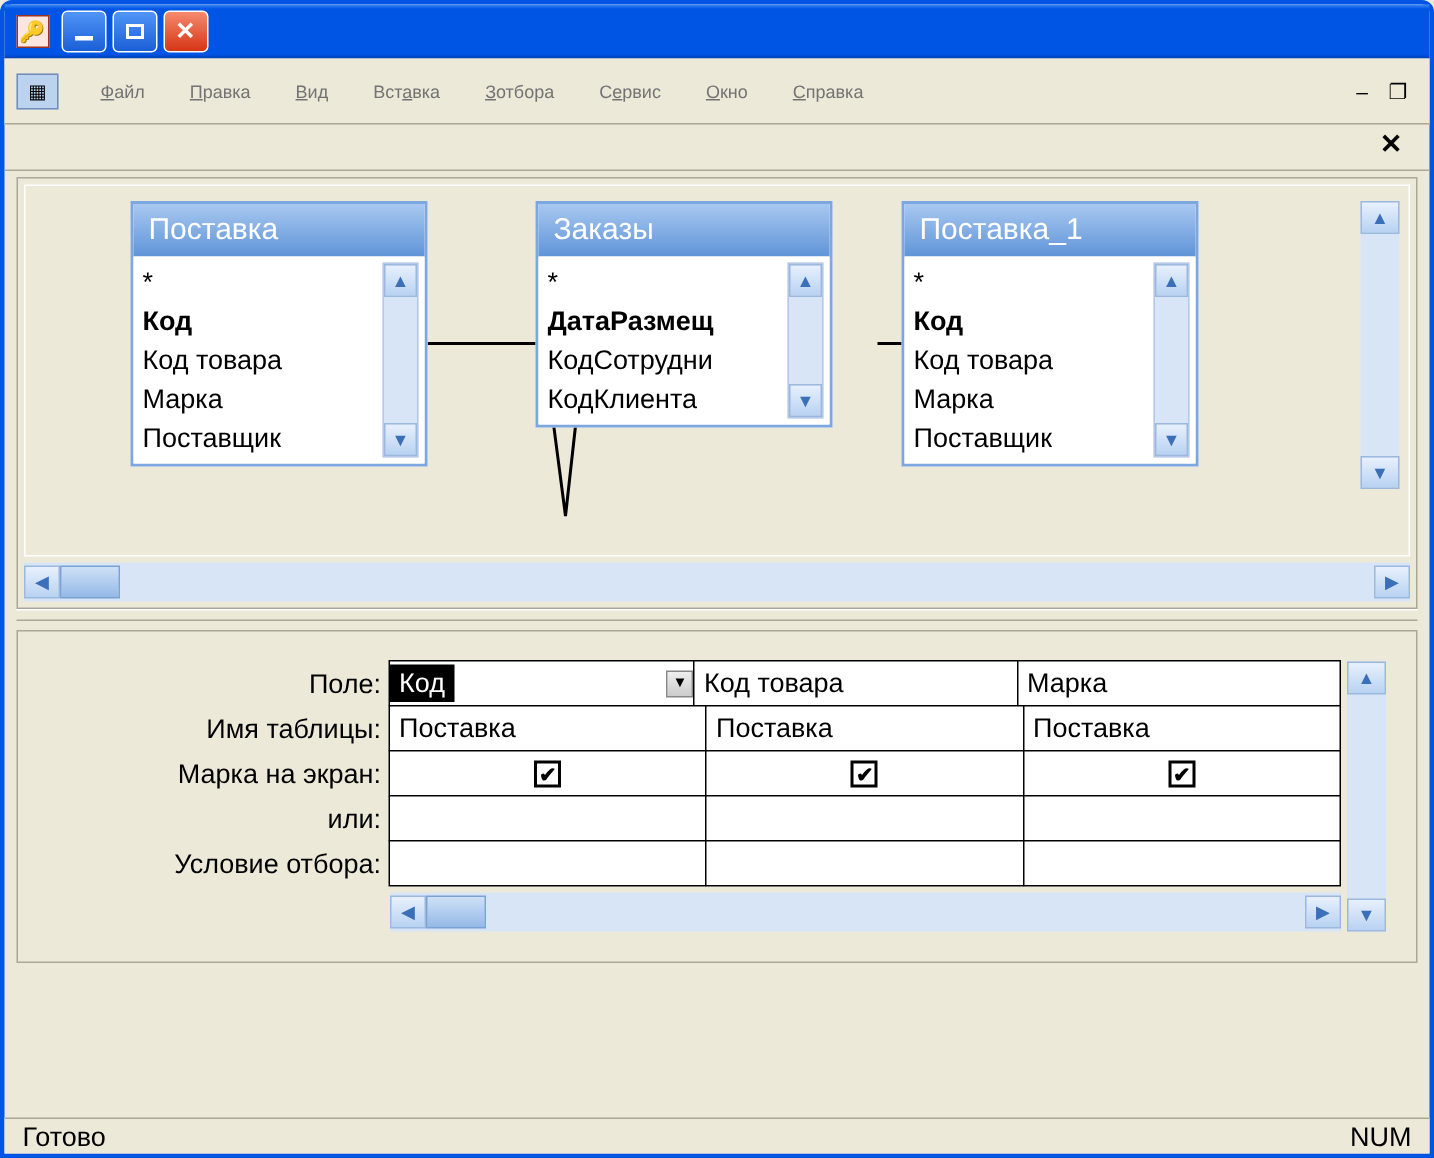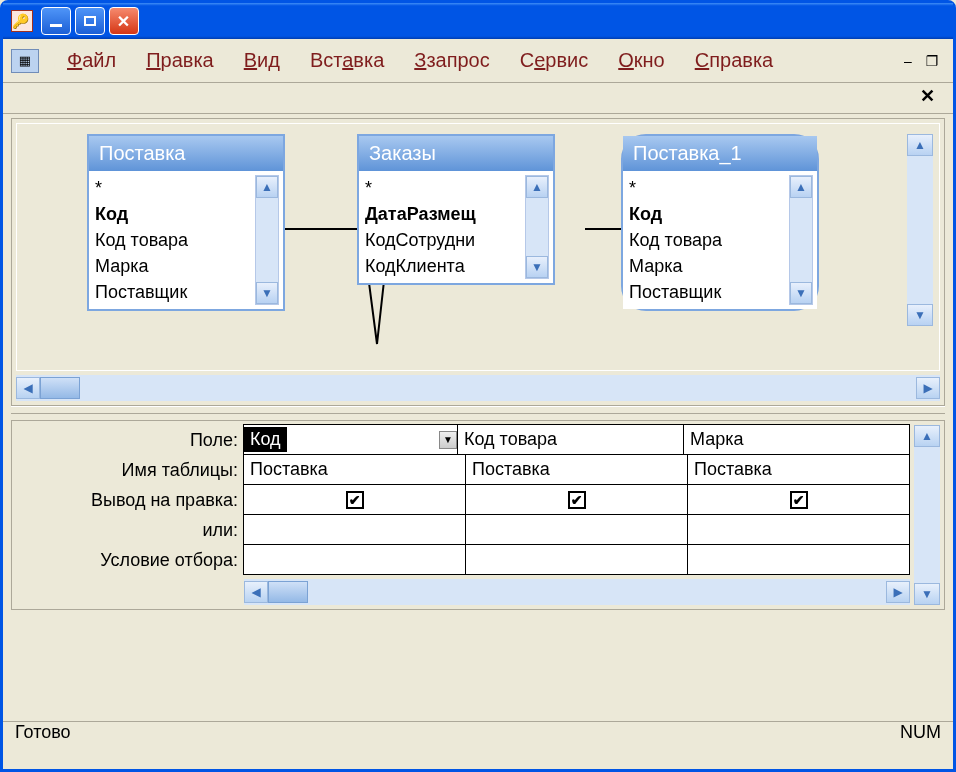--- a/index.html
+++ b/index.html
@@ -65,22 +65,22 @@
   gap: 10px;
 }
 .menubar-icon {
   width: 28px; height: 24px;
   background: #bcd3f0;
   border: 1px solid #718db8;
   margin-right: 8px;
   display:flex; align-items:center; justify-content:center;
 }
 .menu-item {
-  font-size: 20px;
-  color: #7f1d1d;
+  font-size: 12px;
+  color: #737373;
   padding: 4px 10px;
   cursor: pointer;
 }
 .menu-item u { text-decoration: underline; }
 .menubar-spacer { flex: 1; }
 .mdi-buttons { display: flex; gap: 6px; padding-right: 4px; }
 .mdi-btn { width: 18px; height: 16px; font-size: 14px; cursor: pointer; display:flex;align-items:center;justify-content:center;}
 
 .close-row {
   display: flex; justify-content: flex-end; padding: 2px 12px 6px 0;
@@ -164,21 +164,21 @@
 .hsb-thumb { position:absolute; left:0; width:40px; height:22px; background: linear-gradient(to bottom,#cfe0f7,#94b9e6); border:1px solid #7ba2d4;}
 
 svg.connectors { position:absolute; top:0; left:0; width:100%; height:100%; pointer-events:none; }
 
 .splitter { height: 8px; background:#ece9d8; border-top:1px solid #fff; border-bottom:1px solid #aca899; margin:0 8px;}
 
 .grid-wrap {
   margin: 6px 8px 0 8px;
   border: 1px solid #aca899;
   background: #ece9d8;
-  padding: 4px;
+  padding: 20px;
   display: flex;
 }
 .grid-area {
   flex: 1;
   background: #ece9d8;
   display: flex;
   flex-direction: column;
 }
 .grid-row {
   display: flex;
@@ -227,24 +227,24 @@
   display: flex; height: 26px; margin-top: 4px;
 }
 .grid-hsb-spacer { width: 228px; }
 .grid-hsb {
   flex: 1; background:#d7e5f7;
   display:flex;align-items:center;
 }
 
 .statusbar {
   margin-top: auto;
-  height: 48px;
+  height: 24px;
   border-top: 1px solid #aca899;
   background: #ece9d8;
-  display: flex; align-items: flex-start;
+  display: flex; align-items: flex-end;
   padding: 0 12px;
   font-size: 18px;
 }
 .status-spacer { flex:1; }
 </style>
 </head>
 <body>
 
 <div class="window">
   <div class="titlebar">
@@ -259,21 +259,21 @@
       <div class="titlebar-btn tb-close">✕</div>
     </div>
   </div>
 
   <div class="menubar">
     <div class="menubar-icon">▦</div>
     <div class="menu-item"><u>Ф</u><span>айл</span></div>
     <div class="menu-item"><u>П</u><span>равка</span></div>
     <div class="menu-item"><u>В</u><span>ид</span></div>
     <div class="menu-item"><span>Вст</span><u>а</u><span>вка</span></div>
-    <div class="menu-item"><u>З</u><span>запрос</span></div>
+    <div class="menu-item"><u>З</u><span>отбора</span></div>
     <div class="menu-item"><span>С</span><u>е</u><span>рвис</span></div>
     <div class="menu-item"><u>О</u><span>кно</span></div>
     <div class="menu-item"><u>С</u><span>правка</span></div>
     <div class="menubar-spacer"></div>
     <div class="mdi-buttons">
       <div class="mdi-btn">–</div>
       <div class="mdi-btn">❐</div>
     </div>
   </div>
 
@@ -314,21 +314,21 @@
             <div class="fld">КодСотрудни</div>
             <div class="fld">КодКлиента</div>
           </div>
           <div class="vsb">
             <div class="vsb-btn">▲</div>
             <div class="vsb-btn">▼</div>
           </div>
         </div>
       </div>
 
-      <div class="table-box" style="left:604px; top:10px;border-radius:25px;">
+      <div class="table-box" style="left:584px; top:10px;">
         <div class="table-header">Поставка_1</div>
         <div class="table-body">
           <div class="field-list">
             <div class="fld">*</div>
             <div class="fld bold">Код</div>
             <div class="fld">Код товара</div>
             <div class="fld">Марка</div>
             <div class="fld">Поставщик</div>
           </div>
           <div class="vsb">
@@ -369,21 +369,21 @@
       </div>
       <div class="grid-row">
         <div class="row-label">Имя таблицы:</div>
         <div class="grid-cells">
           <div class="gcell">Поставка</div>
           <div class="gcell">Поставка</div>
           <div class="gcell">Поставка</div>
         </div>
       </div>
       <div class="grid-row">
-        <div class="row-label">Вывод на правка:</div>
+        <div class="row-label">Марка на экран:</div>
         <div class="grid-cells">
           <div class="gcell" style="justify-content:center;">
               <div class="chk">✔</div>
             </div>
           <div class="gcell" style="justify-content:center;">
               <div class="chk">✔</div>
             </div>
           <div class="gcell" style="justify-content:center;">
               <div class="chk">✔</div>
             </div>

